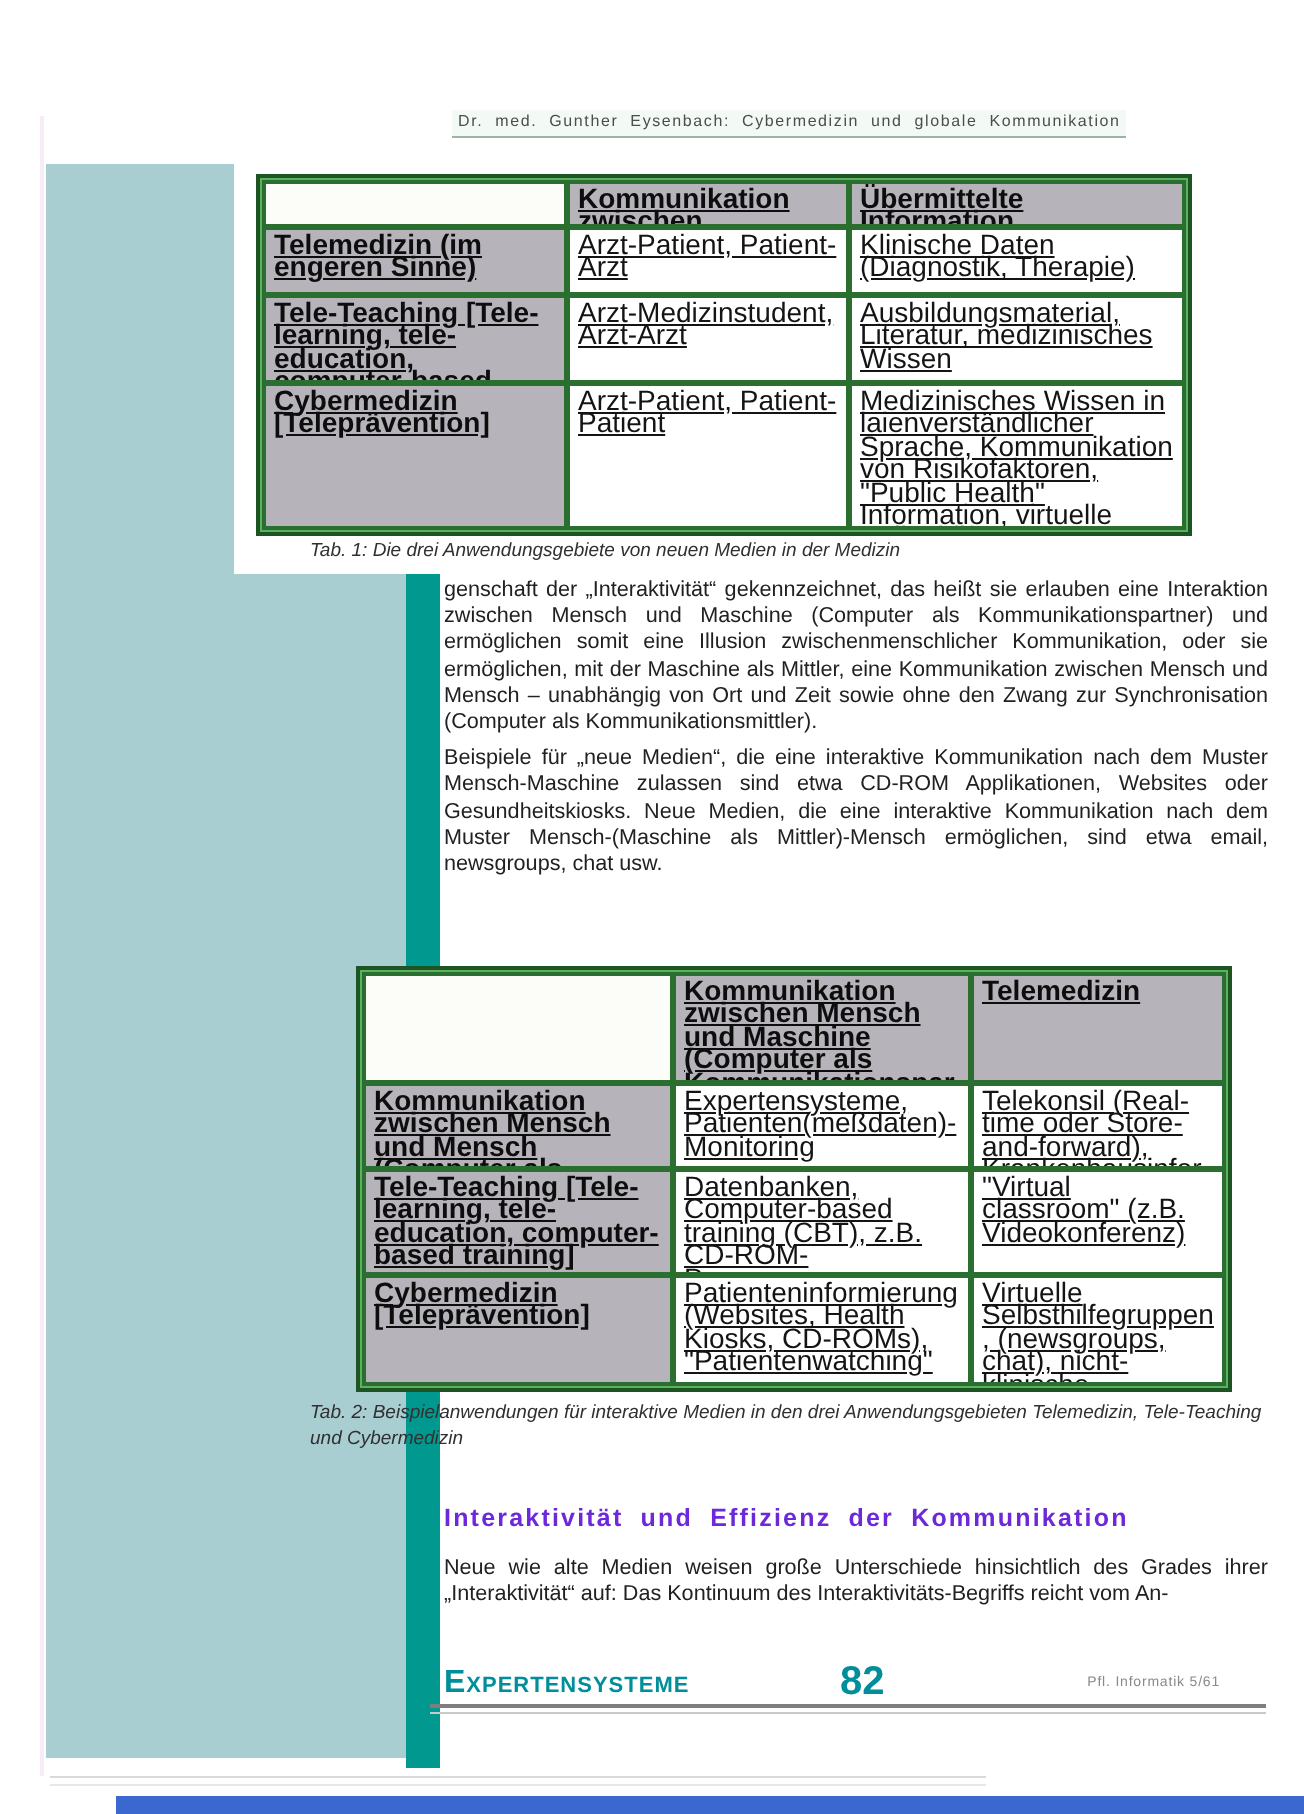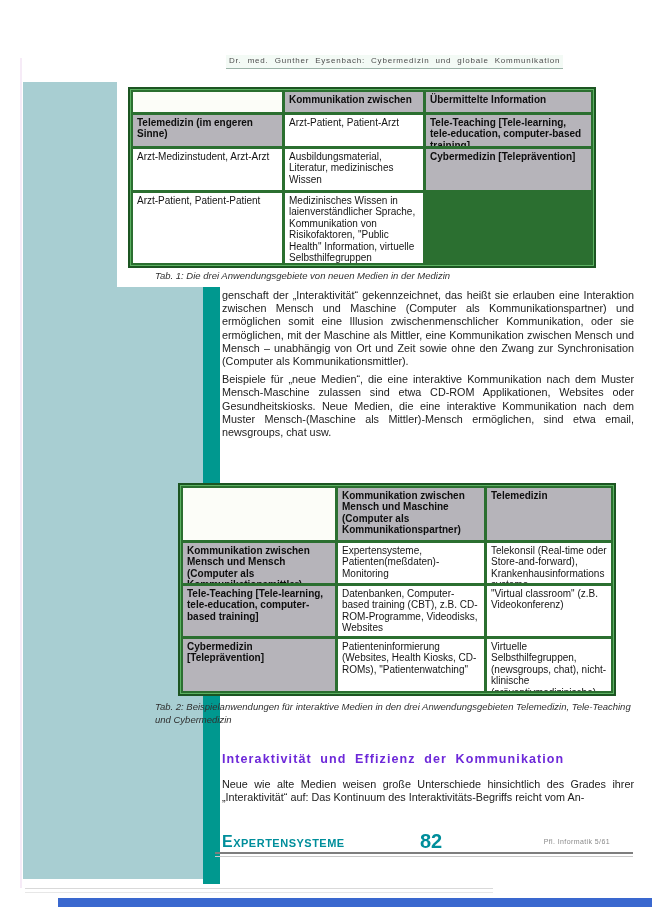--- a/index.html
+++ b/index.html
@@ -24,22 +24,22 @@
 
   
   .gtable{
     position:absolute;display:grid;gap:3px;background:#2b6f30;
     border:2px solid #1c5522;padding:3px;box-shadow:inset 0 0 0 1px #5cb262;
     box-sizing:border-box;z-index:3;
   }
   .t1{left:128px;top:87px;width:468px;grid-template-columns:149px 138px 1fr;grid-template-rows:20px 31px 41px 70px;}
   .t2{left:130px;top:483px;width:438px;grid-template-columns:152px 146px 1fr;grid-template-rows:52px 40px 50px 52px;margin-left:48px;}
   .cell{
-    background:#ffffff;padding:2px 4px;font-size:10px;line-height:11.4px;color:#141414;
-    overflow:hidden;word-wrap:break-word;
+    background:#ffffff;padding:2px 4px;font-size:14px;line-height:11.4px;color:#141414;
+    overflow:hidden;word-wrap:break-word;text-decoration:underline;
   }
   .cell.gray{background:#b6b4ba;font-weight:bold;color:#0d0d0d;}
   .cell.blank{background:#fcfdf8;}
 
   .caption{
     position:absolute;left:128px;width:480px;font-size:9.5px;line-height:12.5px;
     font-style:italic;color:#303030;z-index:3;margin-left:27px;
   }
   .caption-1{top:270px;}
   .caption-2{top:701px;}
@@ -82,20 +82,21 @@
 
   <div class="running-header">Dr. med. Gunther Eysenbach: Cybermedizin und globale Kommunikation</div>
 
   <div class="gtable t1">
     <div class="cell blank"></div>
     <div class="cell gray">Kommunikation zwischen</div>
     <div class="cell gray">Übermittelte Information</div>
 
     <div class="cell gray">Telemedizin (im engeren Sinne)</div>
     <div class="cell">Arzt-Patient, Patient-Arzt</div>
+    <div class="cell">Klinische Daten (Diagnostik, Therapie)</div>
 
     <div class="cell gray">Tele-Teaching [Tele-learning, tele-education, computer-based training]</div>
     <div class="cell">Arzt-Medizinstudent, Arzt-Arzt</div>
     <div class="cell">Ausbildungsmaterial, Literatur, medizinisches Wissen</div>
 
     <div class="cell gray">Cybermedizin [Teleprävention]</div>
     <div class="cell">Arzt-Patient, Patient-Patient</div>
     <div class="cell">Medizinisches Wissen in laienverständlicher Sprache, Kommunikation von Risikofaktoren, "Public Health" Information, virtuelle Selbsthilfegruppen</div>
   </div>
 

